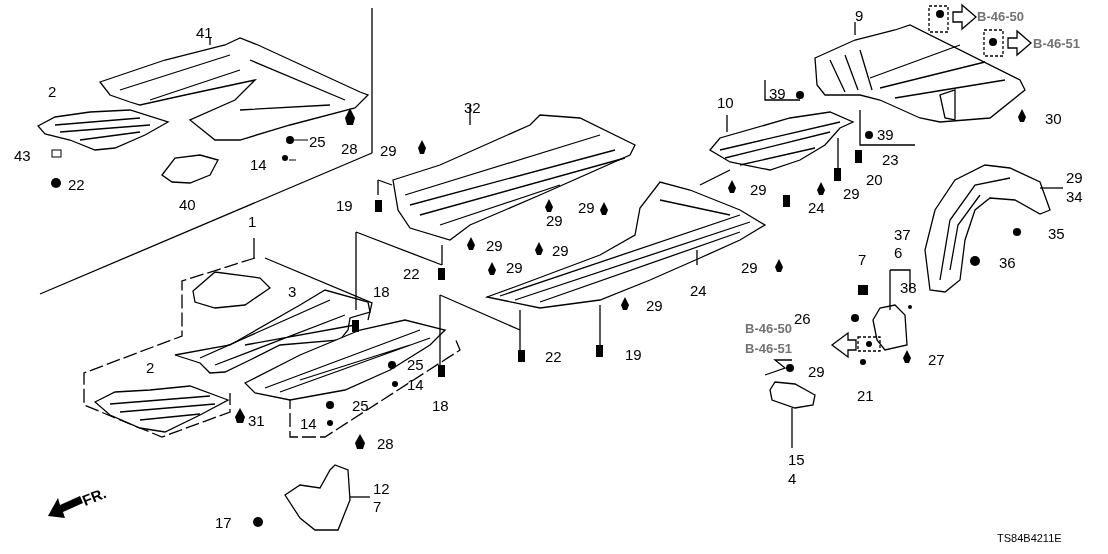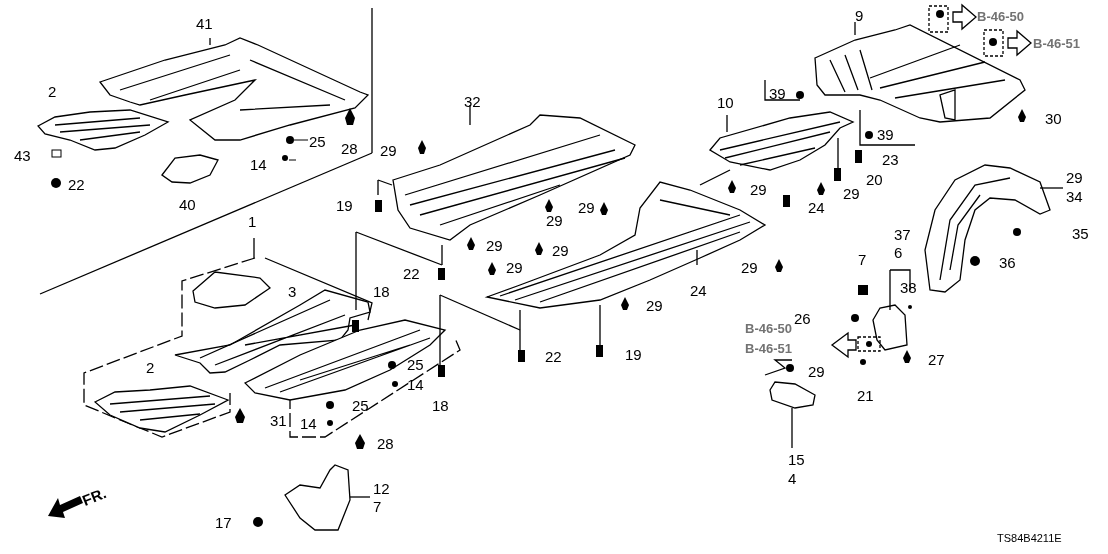--- a/index.html
+++ b/index.html
@@ -145,43 +145,43 @@
     <circle cx="910" cy="307" r="2"></circle>
     <path d="M903,358 L907,350 L911,358 L909,363 L905,363 Z"></path>
     <circle cx="790" cy="368" r="4"></circle>
     <circle cx="863" cy="362" r="3"></circle>
     <circle cx="940" cy="14" r="4"></circle>
     <circle cx="993" cy="42" r="4"></circle>
     <circle cx="869" cy="344" r="3"></circle>
   </g>
 </svg>
 
-<span class="lbl" style="left:196px;top:16px">41</span>
+<span class="lbl" style="left:196px;top:25px">41</span>
 <span class="lbl" style="left:48px;top:84px">2</span>
 <span class="lbl" style="left:309px;top:134px">25</span>
 <span class="lbl" style="left:341px;top:141px">28</span>
 <span class="lbl" style="left:250px;top:157px">14</span>
 <span class="lbl" style="left:14px;top:148px">43</span>
 <span class="lbl" style="left:68px;top:177px">22</span>
 <span class="lbl" style="left:179px;top:197px">40</span>
 <span class="lbl" style="left:248px;top:214px">1</span>
 <span class="lbl" style="left:288px;top:284px">3</span>
 <span class="lbl" style="left:373px;top:284px">18</span>
 <span class="lbl" style="left:146px;top:360px">2</span>
 <span class="lbl" style="left:407px;top:357px">25</span>
 <span class="lbl" style="left:407px;top:377px">14</span>
-<span class="lbl" style="left:270px;top:413px">31</span>
+<span class="lbl" style="left:248px;top:413px">31</span>
 <span class="lbl" style="left:352px;top:398px">25</span>
 <span class="lbl" style="left:300px;top:416px">14</span>
 <span class="lbl" style="left:432px;top:398px">18</span>
 <span class="lbl" style="left:377px;top:436px">28</span>
 <span class="lbl" style="left:373px;top:481px">12</span>
 <span class="lbl" style="left:373px;top:499px">7</span>
 <span class="lbl" style="left:215px;top:515px">17</span>
-<span class="lbl" style="left:464px;top:94px">32</span>
+<span class="lbl" style="left:464px;top:100px">32</span>
 <span class="lbl" style="left:380px;top:143px">29</span>
 <span class="lbl" style="left:336px;top:198px">19</span>
 <span class="lbl" style="left:403px;top:266px">22</span>
 <span class="lbl" style="left:486px;top:238px">29</span>
 <span class="lbl" style="left:546px;top:213px">29</span>
 <span class="lbl" style="left:552px;top:243px">29</span>
 <span class="lbl" style="left:506px;top:260px">29</span>
 <span class="lbl" style="left:578px;top:200px">29</span>
 <span class="lbl" style="left:646px;top:298px">29</span>
 <span class="lbl" style="left:690px;top:283px">24</span>
@@ -193,21 +193,21 @@
 <span class="lbl" style="left:717px;top:95px">10</span>
 <span class="lbl" style="left:877px;top:127px">39</span>
 <span class="lbl" style="left:1045px;top:111px">30</span>
 <span class="lbl" style="left:882px;top:152px">23</span>
 <span class="lbl" style="left:866px;top:172px">20</span>
 <span class="lbl" style="left:750px;top:182px">29</span>
 <span class="lbl" style="left:843px;top:186px">29</span>
 <span class="lbl" style="left:808px;top:200px">24</span>
 <span class="lbl" style="left:1066px;top:170px">29</span>
 <span class="lbl" style="left:1066px;top:189px">34</span>
-<span class="lbl" style="left:1072px;top:226px">35</span>
+<span class="lbl" style="left:1048px;top:226px">35</span>
 <span class="lbl" style="left:999px;top:255px">36</span>
 <span class="lbl" style="left:894px;top:227px">37</span>
 <span class="lbl" style="left:894px;top:245px">6</span>
 <span class="lbl" style="left:858px;top:252px">7</span>
 <span class="lbl" style="left:900px;top:280px">38</span>
 <span class="lbl" style="left:794px;top:311px">26</span>
 <span class="lbl" style="left:928px;top:352px">27</span>
 <span class="lbl" style="left:808px;top:364px">29</span>
 <span class="lbl" style="left:857px;top:388px">21</span>
 <span class="lbl" style="left:788px;top:452px">15</span>

